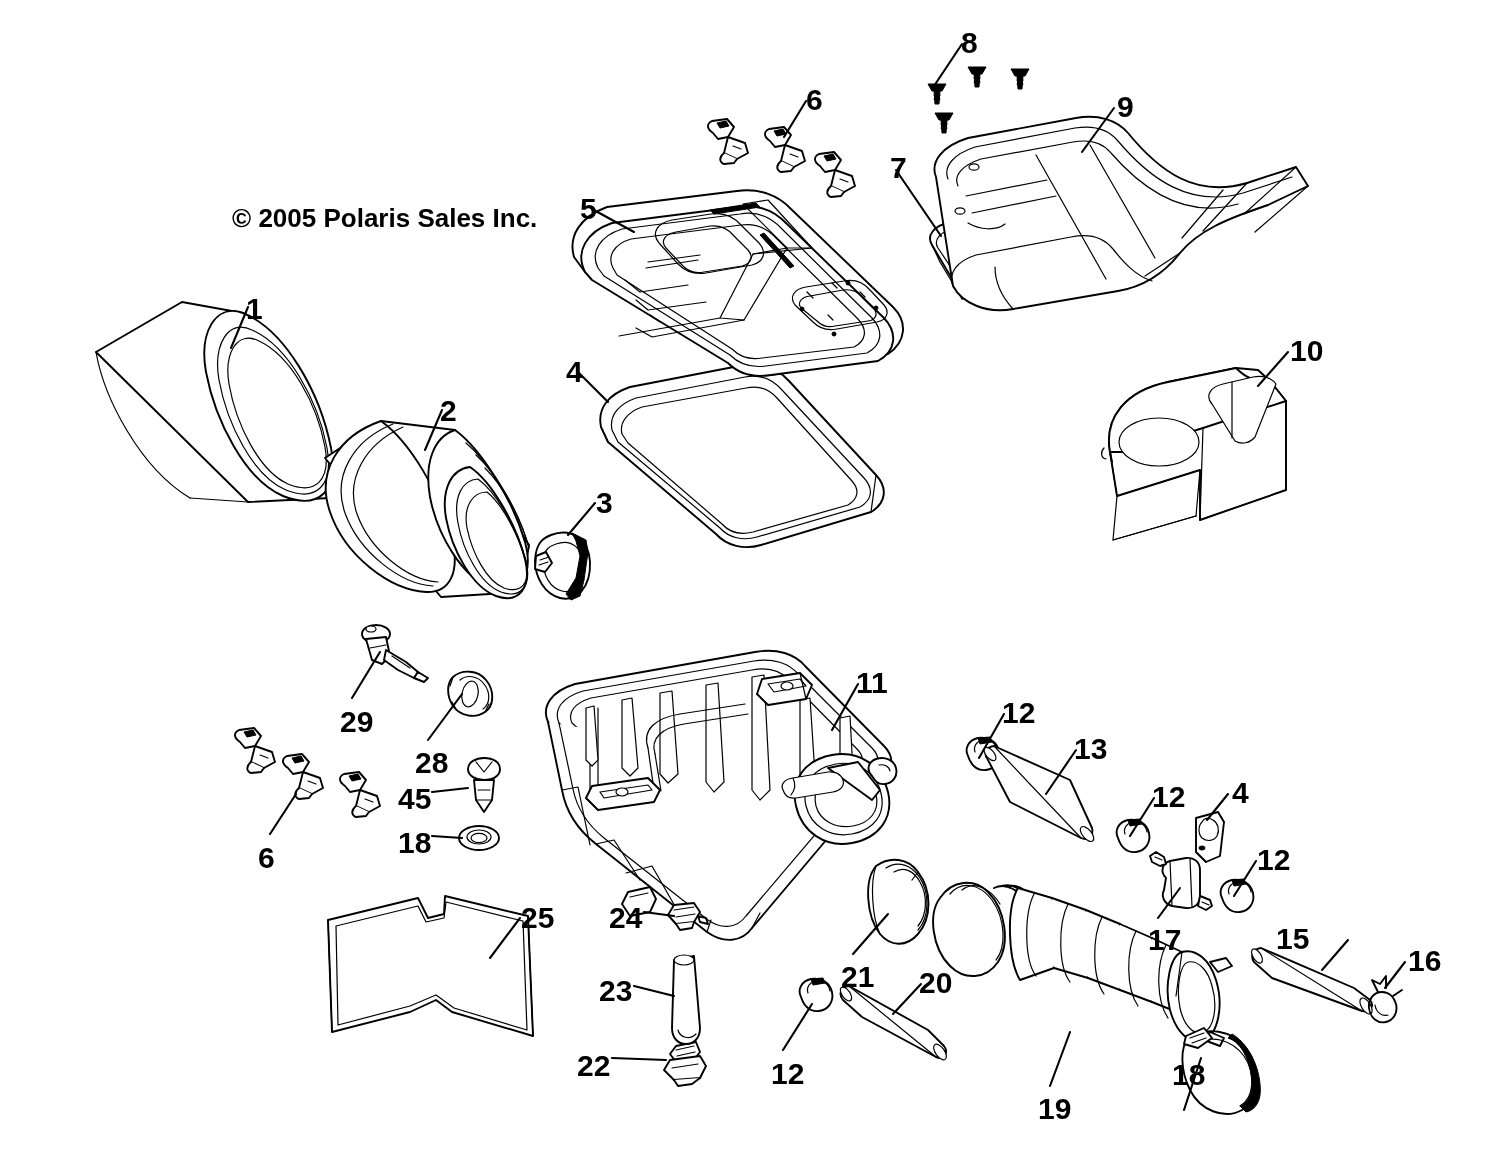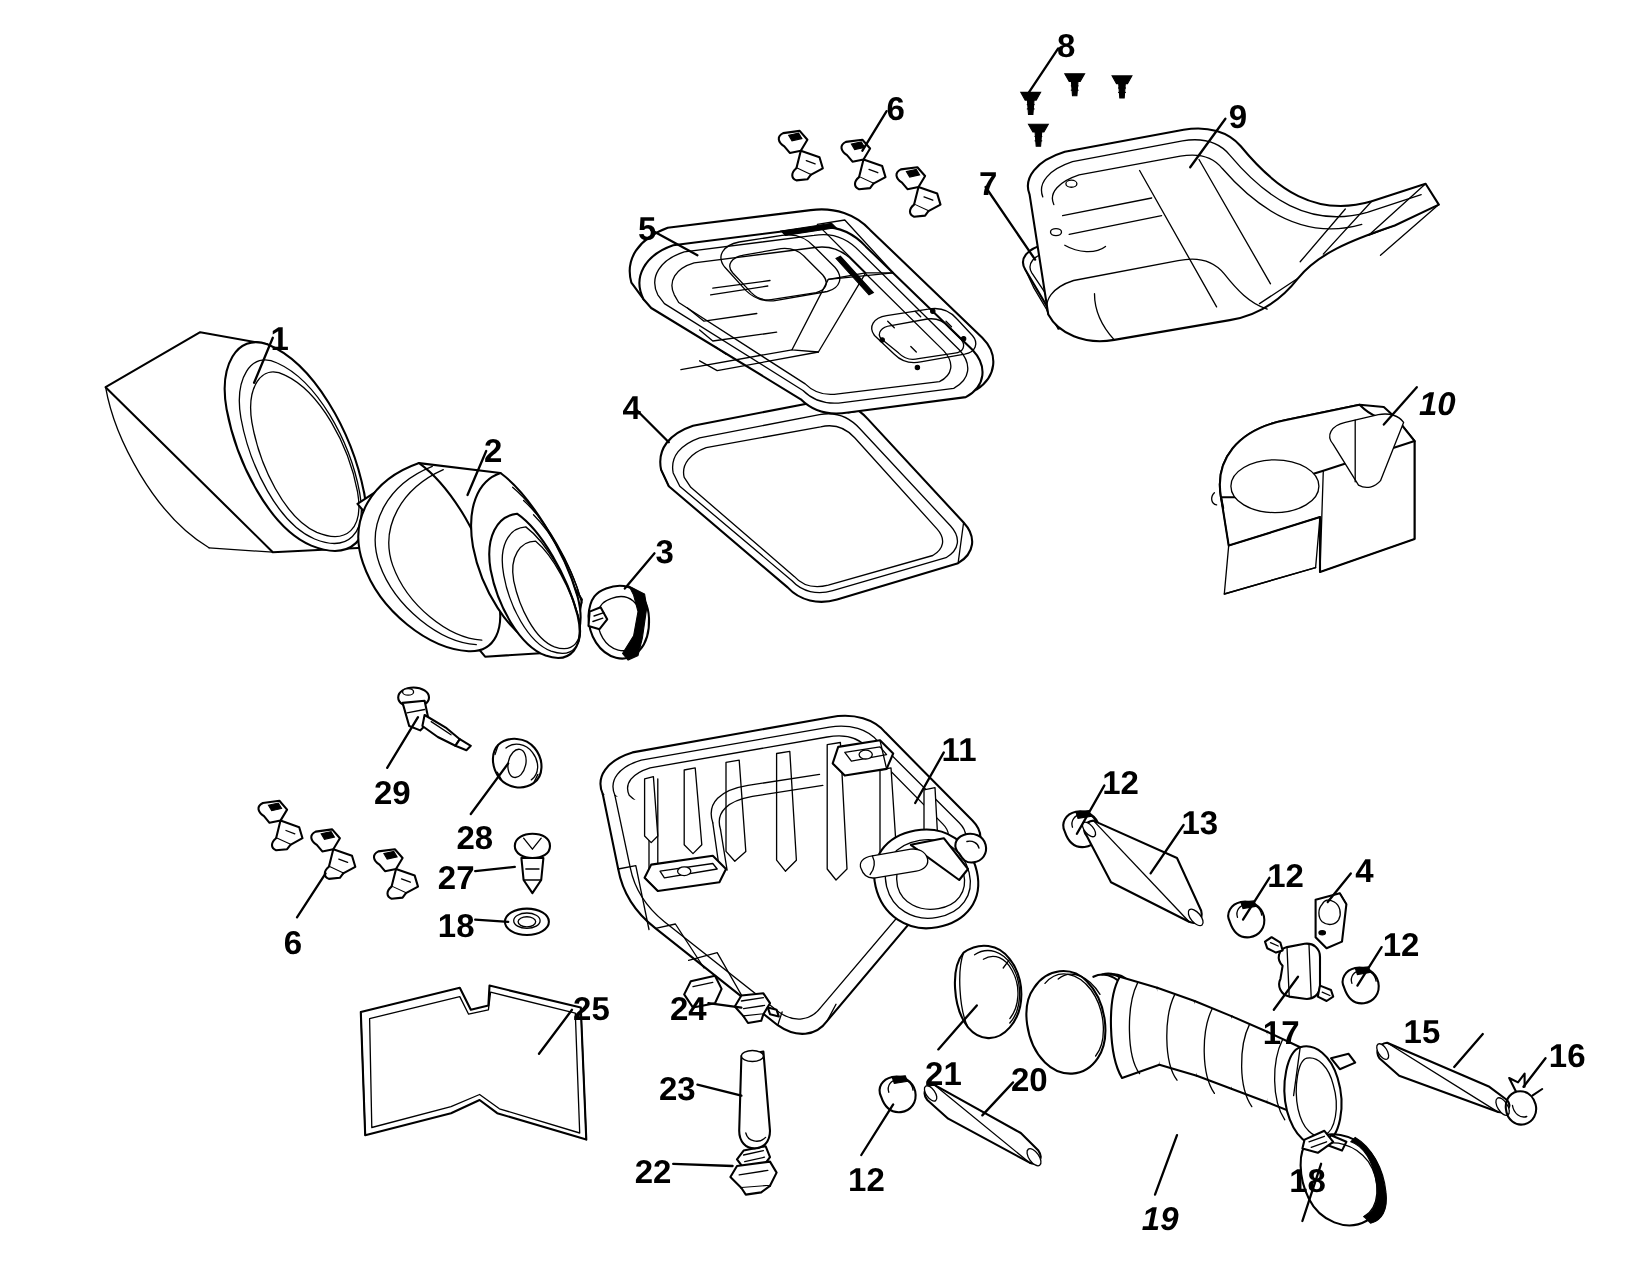--- a/index.html
+++ b/index.html
@@ -562,49 +562,50 @@
       <line class="lead" x1="644" y1="912" x2="674" y2="916"></line>
       <line class="lead" x1="520" y1="918" x2="490" y2="958"></line>
       <line class="lead" x1="432" y1="836" x2="462" y2="838"></line>
       <line class="lead" x1="432" y1="792" x2="468" y2="788"></line>
       <line class="lead" x1="270" y1="834" x2="296" y2="794"></line>
       <line class="lead" x1="428" y1="740" x2="462" y2="694"></line>
       <line class="lead" x1="352" y1="698" x2="380" y2="652"></line>
     </g>
   </svg>
 
+  <div id="copyright">© 2005 Polaris Sales Inc.</div>
 
   <div id="callout-layer">
       <div class="callout" style="left: 246px; top: 294px;">1</div>
       <div class="callout" style="left: 440px; top: 396px;">2</div>
       <div class="callout" style="left: 596px; top: 488px;">3</div>
       <div class="callout" style="left: 566px; top: 357px;">4</div>
       <div class="callout" style="left: 580px; top: 194px;">5</div>
       <div class="callout" style="left: 806px; top: 85px;">6</div>
       <div class="callout" style="left: 890px; top: 153px;">7</div>
       <div class="callout" style="left: 961px; top: 28px;">8</div>
       <div class="callout" style="left: 1117px; top: 92px;">9</div>
-      <div class="callout" style="left: 1290px; top: 353px; font-style: italic;">10</div>
+      <div class="callout" style="left: 1290px; top: 336px;">10</div>
       <div class="callout" style="left: 856px; top: 668px;">11</div>
       <div class="callout" style="left: 1002px; top: 698px;">12</div>
       <div class="callout" style="left: 1074px; top: 734px;">13</div>
       <div class="callout" style="left: 1152px; top: 782px;">12</div>
       <div class="callout" style="left: 1232px; top: 778px;">4</div>
       <div class="callout" style="left: 1257px; top: 845px;">12</div>
       <div class="callout" style="left: 1148px; top: 925px;">17</div>
       <div class="callout" style="left: 1276px; top: 924px;">15</div>
       <div class="callout" style="left: 1408px; top: 946px;">16</div>
       <div class="callout" style="left: 1172px; top: 1060px;">18</div>
-      <div class="callout" style="left: 1038px; top: 1094px; font-style: italic;">19</div>
+      <div class="callout" style="left: 1038px; top: 1094px;">19</div>
       <div class="callout" style="left: 919px; top: 968px;">20</div>
       <div class="callout" style="left: 841px; top: 962px;">21</div>
       <div class="callout" style="left: 771px; top: 1059px;">12</div>
       <div class="callout" style="left: 577px; top: 1051px;">22</div>
       <div class="callout" style="left: 599px; top: 976px;">23</div>
       <div class="callout" style="left: 609px; top: 903px;">24</div>
       <div class="callout" style="left: 521px; top: 903px;">25</div>
       <div class="callout" style="left: 398px; top: 828px;">18</div>
-      <div class="callout" style="left: 398px; top: 784px;">27</div>
+      <div class="callout" style="left: 398px; top: 784px;">45</div>
       <div class="callout" style="left: 258px; top: 843px;">6</div>
       <div class="callout" style="left: 415px; top: 748px; text-align: right;">28</div>
       <div class="callout" style="left: 340px; top: 707px;">29</div>
     </div>
 </div>
 
 </body></html>

